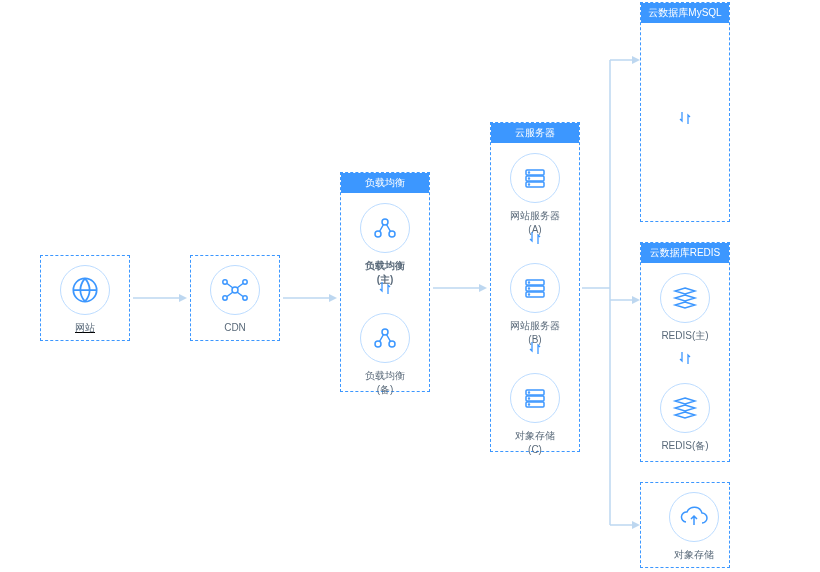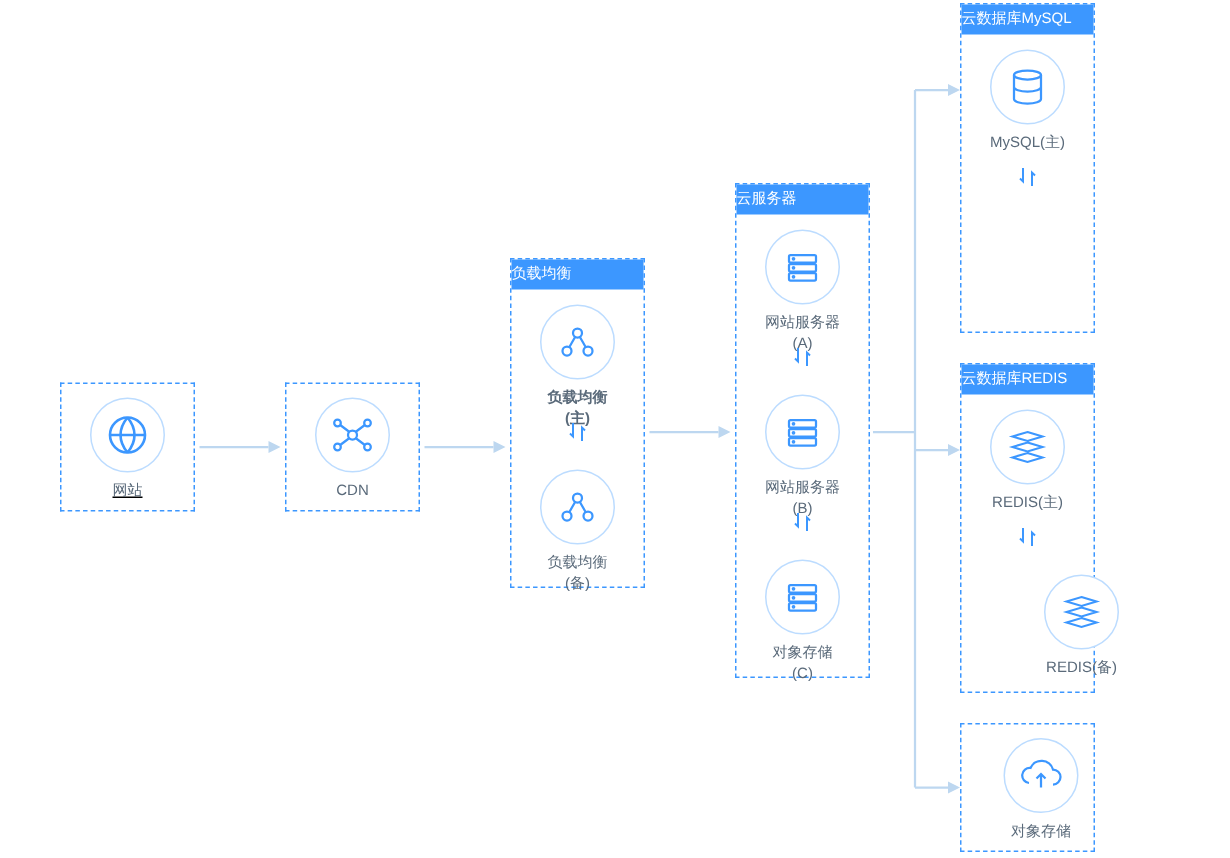--- a/index.html
+++ b/index.html
@@ -23,21 +23,21 @@
     border: 1px dashed #3c97ff;
   }
   .group-title {
     position: absolute;
     top: 0; left: 0; right: 0;
     height: 20px;
     line-height: 20px;
     font-size: 10px;
     color: #fff;
     background: #3c97ff;
-    text-align: left;
+    text-align: center;
   }
   .icon-circle {
     width: 50px; height: 50px;
     border-radius: 50%;
     border: 1px solid #bcdcff;
     background: #fff;
     margin: 4px auto 6px;
     display: flex;
     align-items: center;
     justify-content: center;
@@ -172,29 +172,20 @@
           <circle cx="7" cy="13.5" r="0.5" fill="#3c97ff"></circle>
           <circle cx="7" cy="19.5" r="0.5" fill="#3c97ff"></circle>
       </svg>
     </div>
     <div class="label">对象存储(C)</div>
   </div>
 </div>
 
 <div class="group" style="left:640px; top:2px; width:90px; height:220px;">
   <div class="group-title">云数据库MySQL</div>
-  <div class="subnode" style="top:26px;">
-    <div class="icon-circle">
-      <svg width="24" height="26" viewBox="0 0 24 26" fill="none" stroke="#3c97ff" stroke-width="1.5">
-        <ellipse cx="12" cy="5" rx="9" ry="3"></ellipse>
-        <path d="M3 5v8c0 1.7 4 3 9 3s9-1.3 9-3V5M3 13v8c0 1.7 4 3 9 3s9-1.3 9-3v-8"></path>
-      </svg>
-    </div>
-    <div class="label">MySQL(主)</div>
-  </div>
   <div class="sync-icon" style="top:106px;">
     <svg width="12" height="16" viewBox="0 0 12 16" fill="none" stroke="#3c97ff" stroke-width="1.3">
       <path d="M3 2v9l-2-2M9 14V5l2 2"></path>
     </svg>
   </div>
 </div>
 
 <div class="group" style="left:640px; top:242px; width:90px; height:220px;">
   <div class="group-title">云数据库REDIS</div>
   <div class="subnode" style="top:26px;">
@@ -203,21 +194,21 @@
         <path d="M13 2l10 3-10 3L3 5zM13 9l10 3-10 3L3 12zM13 16l10 3-10 3L3 19z"></path>
       </svg>
     </div>
     <div class="label">REDIS(主)</div>
   </div>
   <div class="sync-icon" style="top:106px;">
     <svg width="12" height="16" viewBox="0 0 12 16" fill="none" stroke="#3c97ff" stroke-width="1.3">
       <path d="M3 2v9l-2-2M9 14V5l2 2"></path>
     </svg>
   </div>
-  <div class="subnode" style="top:136px;margin-left:36px;">
+  <div class="subnode" style="top:136px;">
     <div class="icon-circle">
       <svg width="26" height="24" viewBox="0 0 26 24" fill="none" stroke="#3c97ff" stroke-width="1.4">
         <path d="M13 2l10 3-10 3L3 5zM13 9l10 3-10 3L3 12zM13 16l10 3-10 3L3 19z"></path>
       </svg>
     </div>
     <div class="label">REDIS(备)</div>
   </div>
 </div>
 
 <div class="node" style="left:640px; top:482px; width:90px; height:86px;padding-left:23px;">

